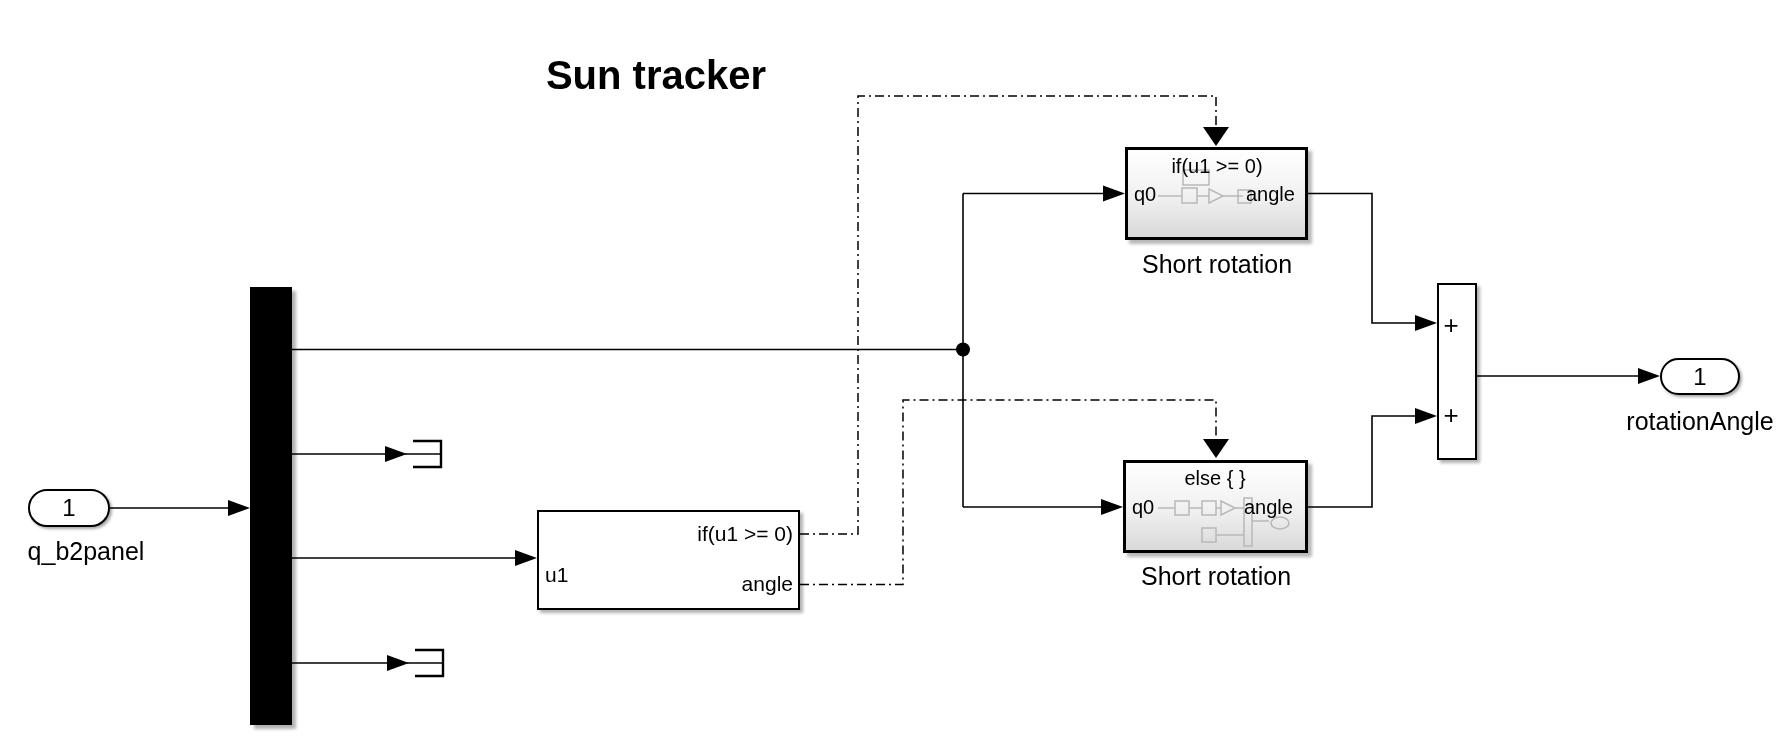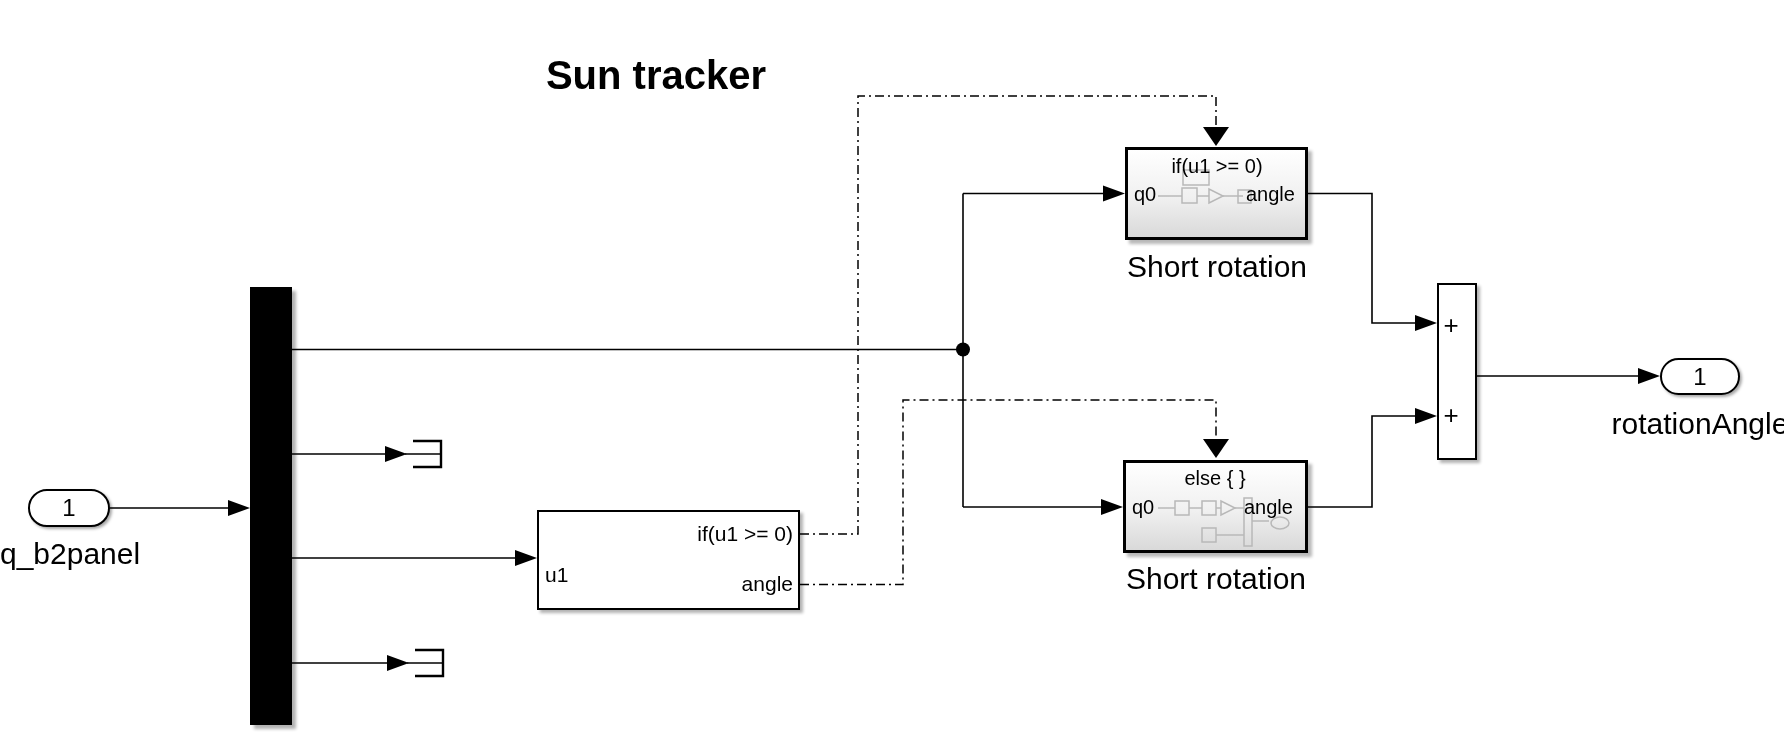--- a/index.html
+++ b/index.html
@@ -30,21 +30,21 @@
     box-shadow: 2px 2px 3px rgba(0,0,0,0.35);
     text-align: center;
     font-size: 24px;
   }
   .demux-bar { background: #000; box-shadow: 4px 4px 3px rgba(0,0,0,0.30); }
 
   .txt { position: absolute; white-space: nowrap; line-height: 1.15; }
   .center { text-align: center; }
   .right { text-align: right; }
   .title { font-size: 40px; font-weight: bold; }
-  .blockname { font-size: 30px; }
+  .blockname { font-size: 25px; }
   .portlabel { font-size: 20px; }
   .iflabel { font-size: 21px; }
   .plus { font-size: 26px; }
 </style>
 </head>
 <body>
 
 <div id="canvas">
 
   <div class="layer" id="blocks">
@@ -128,21 +128,21 @@
       <line x1="1216" y1="535" x2="1244" y2="535"></line>
       <line x1="1252" y1="521" x2="1269" y2="521"></line>
       <ellipse cx="1280" cy="523" rx="9" ry="6"></ellipse>
     </g>
   </svg>
 
   <div class="layer" id="labels">
 
     <div class="txt title center" style="left:506px; top:20px; width:300px;margin-top:32px;">Sun tracker</div>
 
-    <div class="txt blockname center" style="left:0; top:537px; width:124px;">q_b2panel</div>
+    <div class="txt blockname center" style="left:24px; top:537px; width:124px;">q_b2panel</div>
 
     <div class="txt iflabel" style="left:545px; top:546px;margin-top:17px;">u1</div>
     <div class="txt iflabel right" style="left:600px; top:522px; width:193px;">if(u1 &gt;= 0)</div>
     <div class="txt iflabel right" style="left:600px; top:572px; width:193px;">angle</div>
 
     <div class="txt portlabel center" style="left:1128px; top:155px; width:178px;">if(u1 &gt;= 0)</div>
     <div class="txt portlabel" style="left:1134px; top:183px;">q0</div>
     <div class="txt portlabel" style="left:1246px; top:183px;">angle</div>
     <div class="txt blockname center" style="left:1117px; top:250px; width:200px;">Short rotation</div>
 

